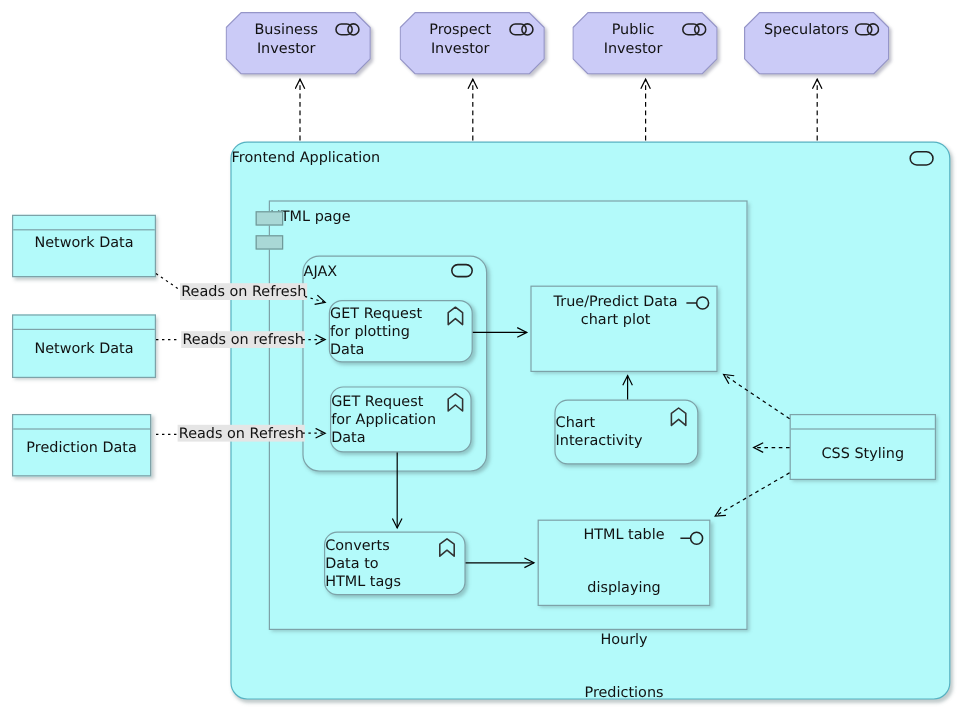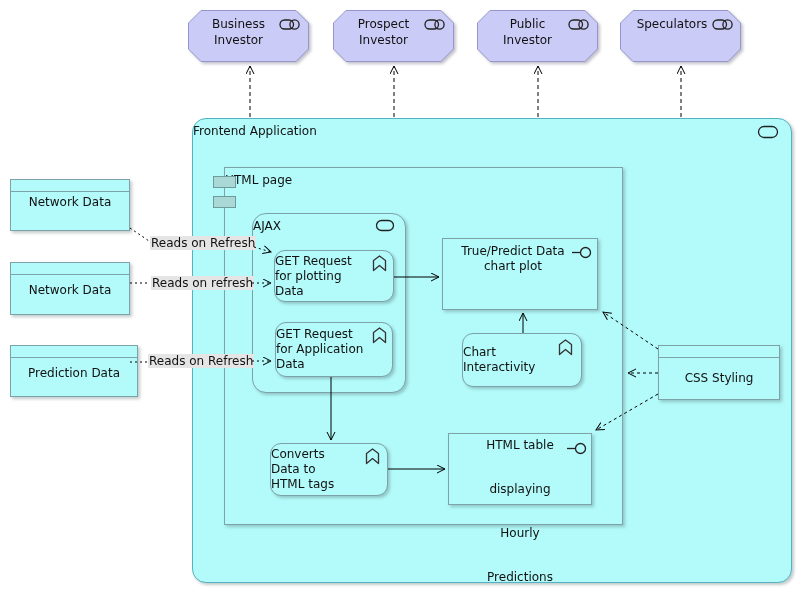--- a/index.html
+++ b/index.html
@@ -123,21 +123,21 @@
   </div>
 
   <div class="node cyan" style="left:10px;top:179px;width:120px;height:52px;">
     <div class="dobj-head"></div>
     <div class="dobj-label" style="align-items:flex-start;padding-top:4px;">Network Data</div>
   </div>
   <div class="node cyan" style="left:10px;top:262px;width:120px;height:53px;">
     <div class="dobj-head"></div>
     <div class="dobj-label" style="align-items:flex-start;padding-top:9px;">Network Data</div>
   </div>
-  <div class="node cyan" style="left:10px;top:345px;width:128px;height:52px;">
+  <div class="node cyan" style="left:10px;top:345px;width:116px;height:52px;">
     <div class="dobj-head"></div>
     <div class="dobj-label" style="align-items:flex-start;padding-top:9px;">Prediction Data</div>
   </div>
 
   <div class="actor" style="left:188px;top:10px;">
     <svg class="octa" width="121" height="52" viewBox="0 0 121 52">
       <polygon points="13,0.5 108,0.5 120.5,13 120.5,39 108,51.5 13,51.5 0.5,39 0.5,13" fill="#cbcbf7" stroke="#9595c8" stroke-width="1"></polygon>
     </svg>
     <div class="actor-label">
       <div>Business</div>

